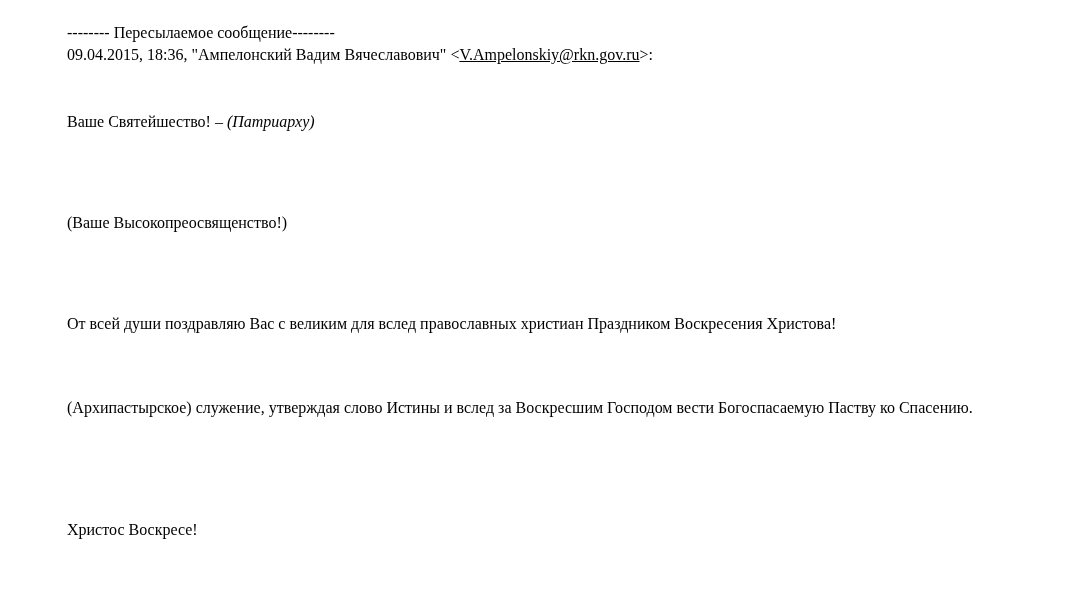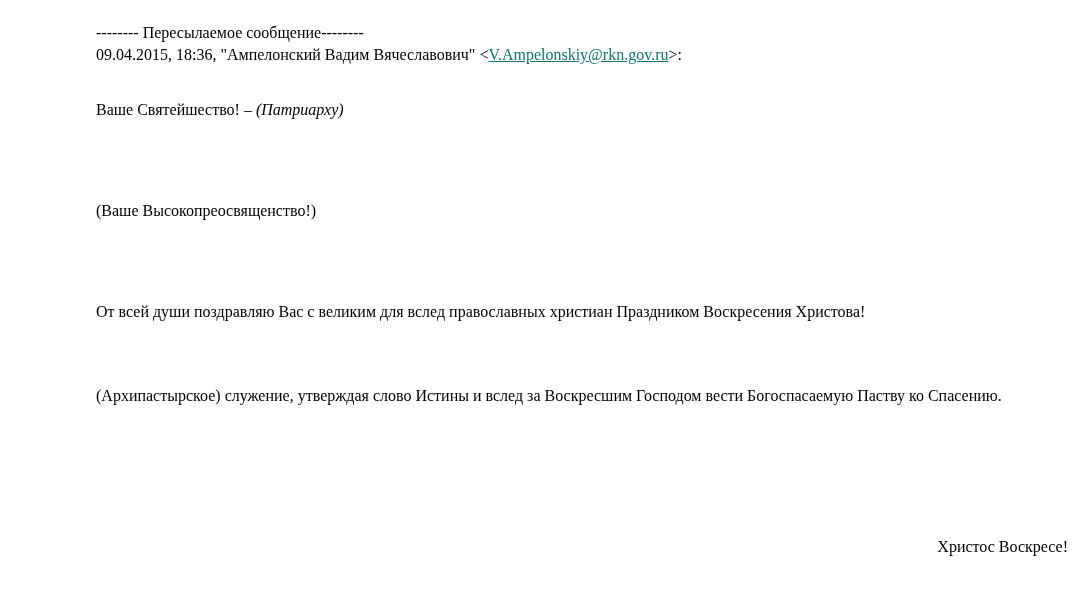--- a/index.html
+++ b/index.html
@@ -7,39 +7,39 @@
   body {
     width: 1078px;
     height: 595px;
     background: #ffffff;
     color: #000000;
     font-family: "Liberation Serif", "DejaVu Serif", serif;
     font-size: 16px;
     overflow: hidden;
   }
   .email {
-    padding: 22px 10px 0 96px;
+    padding: 22px 10px 0 67px;
     position: relative;
   }
   .hdr-line {
     line-height: 22px;
     white-space: pre;
   }
   .p {
     line-height: 23px;
     white-space: pre;
   }
   .p span { white-space: pre; }
-  .mt32 { margin-top: 32px; }
+  .mt32 { margin-top: 44px; }
   .mt51 { margin-top: 78px; }
-  .mt53 { margin-top: 82px; text-align: right; }
+  .mt53 { margin-top: 53px; }
   .mt15 { margin-top: 15px; }
   .italic { font-style: italic; }
   a.email-link {
-    color: #0f766e;
+    color: #000000;
     text-decoration: underline;
     cursor: pointer;
   }
 </style>
 </head>
 <body>
 
 <div class="email">
 
   <div class="hdr-line">-------- Пересылаемое сообщение--------</div>

